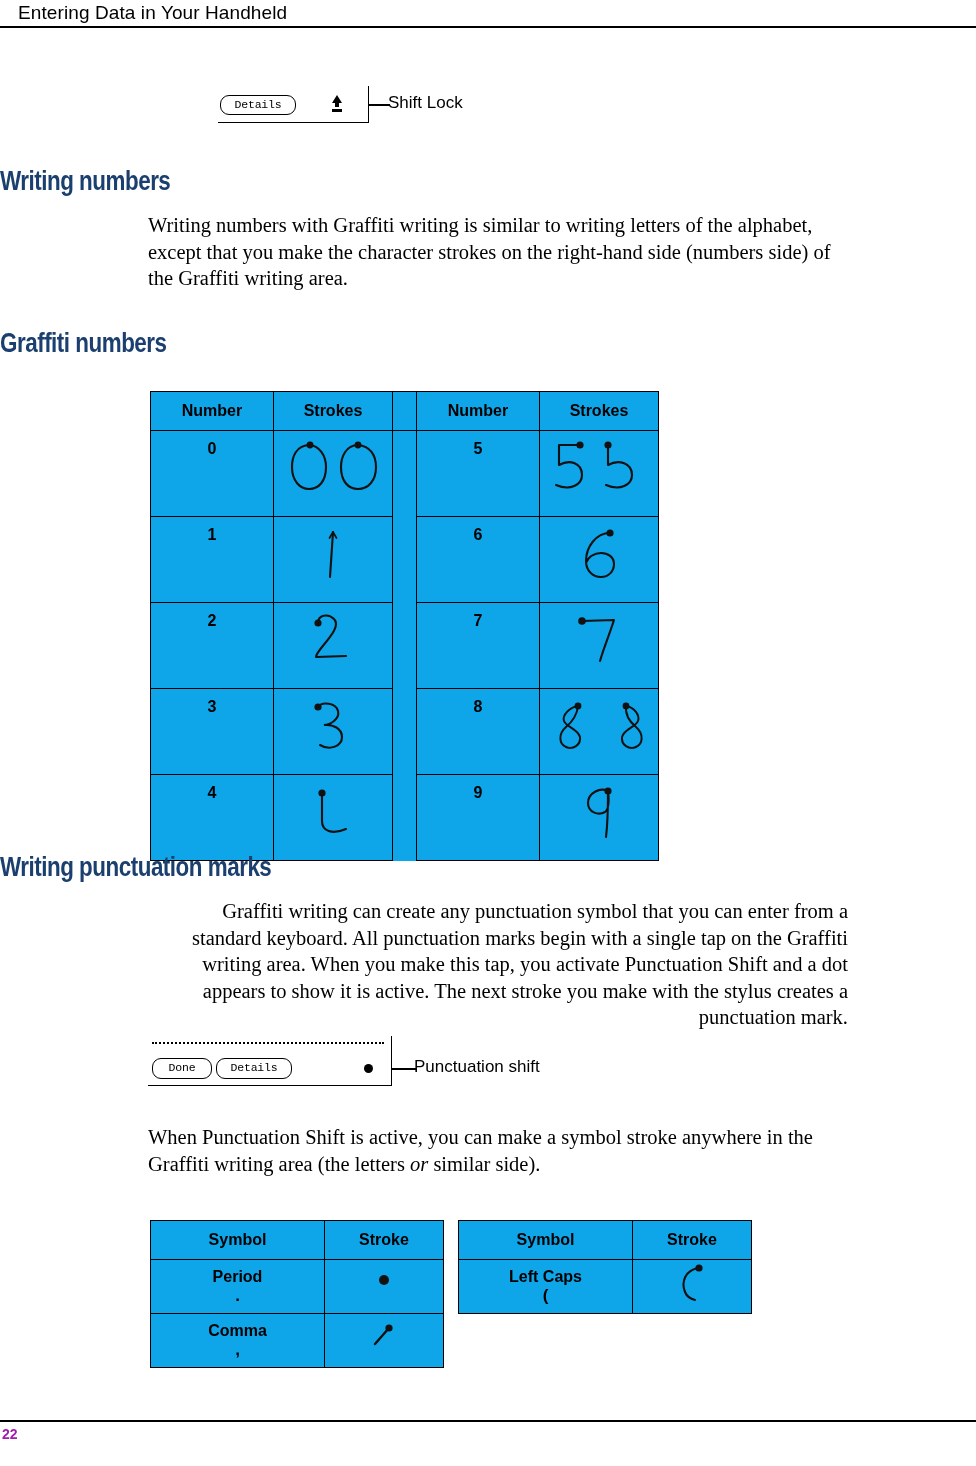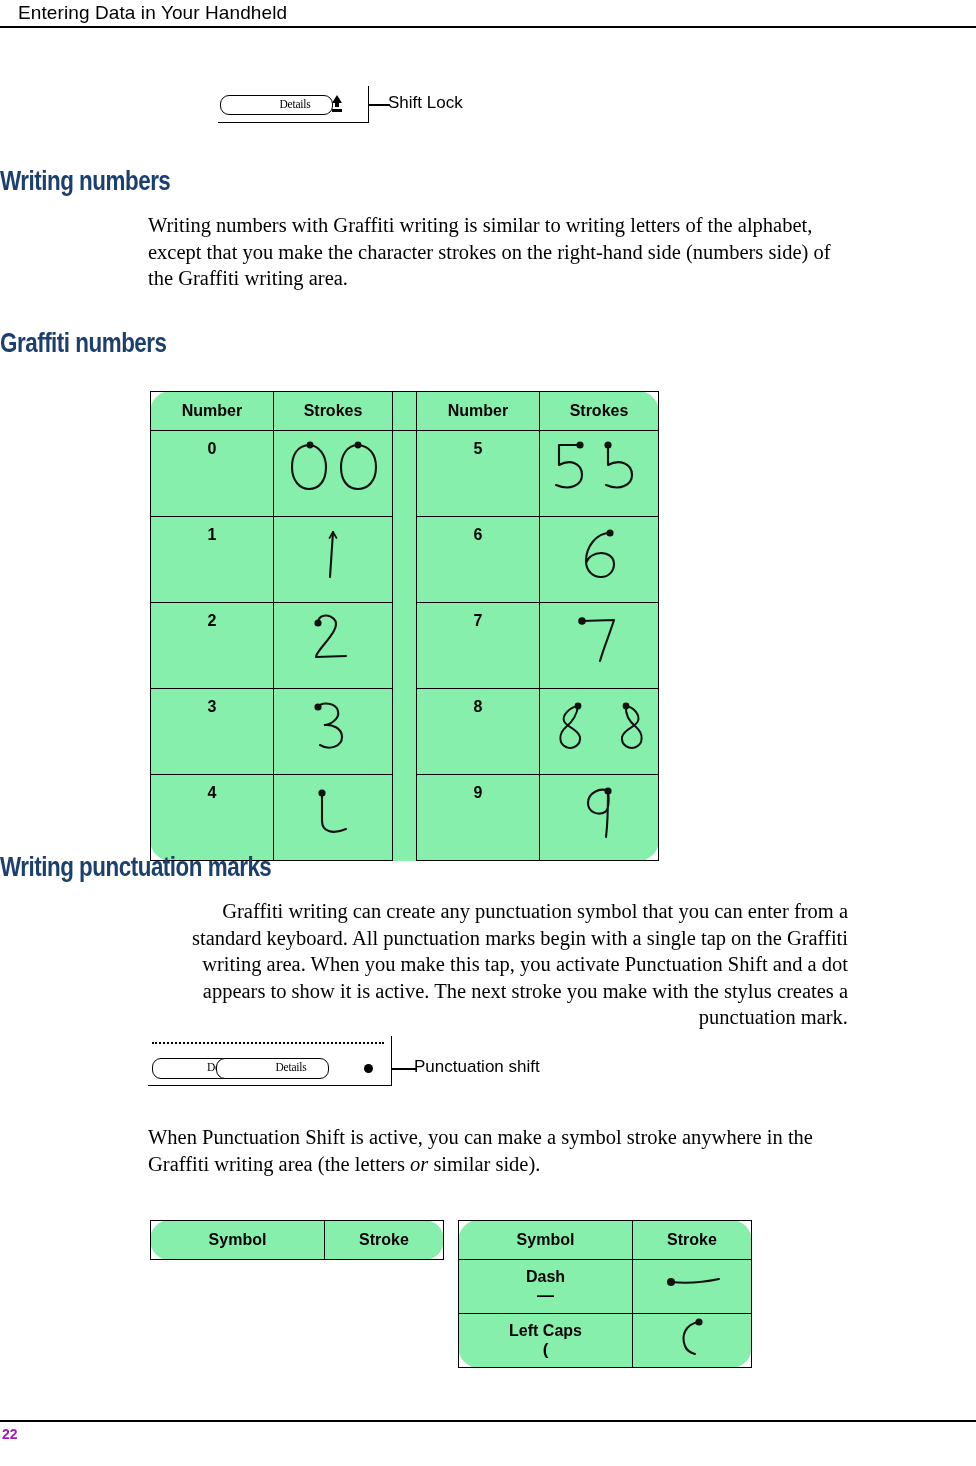--- a/index.html
+++ b/index.html
@@ -49,27 +49,26 @@
     left: 0; top: 0;
     width: 150px; height: 36px;
     border-bottom: 1.6px solid #000;
     border-right: 1.6px solid #000;
   }
   .btn-pill {
     position: absolute;
     border: 1.5px solid #000;
     border-radius: 9px;
     background: #fff;
-    font-family: Liberation Serif, serif;
+    font-family: Liberation Mono, monospace;
     font-size: 11.5px;
     line-height: 17px;
     text-align: center;
     color: #000;
     letter-spacing: -0.2px;
-    padding-left: 37px;
   }
   .fig-capslock .btn-details {
     left: 2px; top: 9px;
     width: 74px; height: 18px;
   }
   .caps-glyph {
     position: absolute;
     left: 111px; top: 9px;
     width: 16px; height: 20px;
   }
@@ -139,22 +138,21 @@
   }
   p.p-numbers { top: 212px; }
   p.p-punct   { top: 898px; text-align: right; }
   p.p-shift   { top: 1124px; }
 
   
   table.gtable {
     position: absolute;
     border-collapse: collapse;
     table-layout: fixed;
-    background: #86efac;
-    border-radius: 21px;
+    background: #0ea5e9;
   }
   table.gtable td, table.gtable th {
     border: 1.4px solid #000;
     padding: 0;
     text-align: center;
     vertical-align: top;
     font-family: "Liberation Sans", sans-serif;
     font-weight: bold;
     color: #000;
   }
@@ -427,47 +425,60 @@
 <p class="body p-shift"><span>When Punctuation Shift is active, you can make a symbol stroke anywhere in the Graffiti writing area (the letters </span><em class="ital">or</em><span> similar side).</span></p>
 
 <table class="gtable ptable" id="punct-table-left">
   <thead>
     <tr>
       <th class="col-sym">Symbol</th>
       <th class="col-str">Stroke</th>
     </tr>
   </thead>
   <tbody>
+    <tr class="datarow">
+      <td class="col-sym">
+        <span class="sym-name">Period</span>
+        <span class="sym-glyph">.</span>
+      </td>
+      <td class="col-str">
+        <span class="strokebox">
+          <svg width="118" height="44" viewBox="0 0 118 44">
+            <circle cx="59" cy="20" r="5" fill="#111"></circle>
+          </svg>
+        </span>
+      </td>
+    </tr>
+    <tr class="datarow">
+      <td class="col-sym">
+        <span class="sym-name">Comma</span>
+        <span class="sym-glyph">,</span>
+      </td>
+      <td class="col-str">
+        <span class="strokebox">
+          <svg width="118" height="44" viewBox="0 0 118 44">
+            <path d="M64 14 L50 30" fill="none" stroke="#111" stroke-width="2.4" stroke-linecap="round"></path>
+            <circle cx="64" cy="14" r="3.6" fill="#111"></circle>
+          </svg>
+        </span>
+      </td>
+    </tr>
   </tbody>
 </table>
 
 <table class="gtable ptable" id="punct-table-right">
   <thead>
     <tr>
       <th class="col-sym">Symbol</th>
       <th class="col-str">Stroke</th>
     </tr>
   </thead>
   <tbody>
     <tr class="datarow">
       <td class="col-sym">
-        <span class="sym-name">Dash</span>
-        <span class="sym-glyph">—</span>
-      </td>
-      <td class="col-str">
-        <span class="strokebox">
-          <svg width="118" height="44" viewBox="0 0 118 44">
-            <path d="M38 22 C58 24 72 22 86 19" fill="none" stroke="#111" stroke-width="2" stroke-linecap="round"></path>
-            <circle cx="38" cy="22" r="4" fill="#111"></circle>
-          </svg>
-        </span>
-      </td>
-    </tr>
-    <tr class="datarow">
-      <td class="col-sym">
         <span class="sym-name">Left Caps</span>
         <span class="sym-glyph">(</span>
       </td>
       <td class="col-str">
         <span class="strokebox">
           <svg width="118" height="44" viewBox="0 0 118 44">
             <path d="M66 8 C52 10 48 22 52 32 C54 37 58 39 62 40" fill="none" stroke="#111" stroke-width="2.1" stroke-linecap="round"></path>
             <circle cx="66" cy="8" r="3.6" fill="#111"></circle>
           </svg>
         </span>

